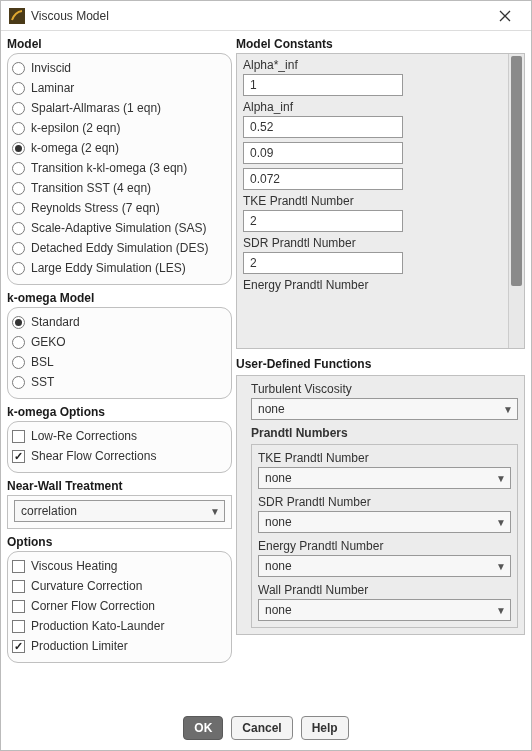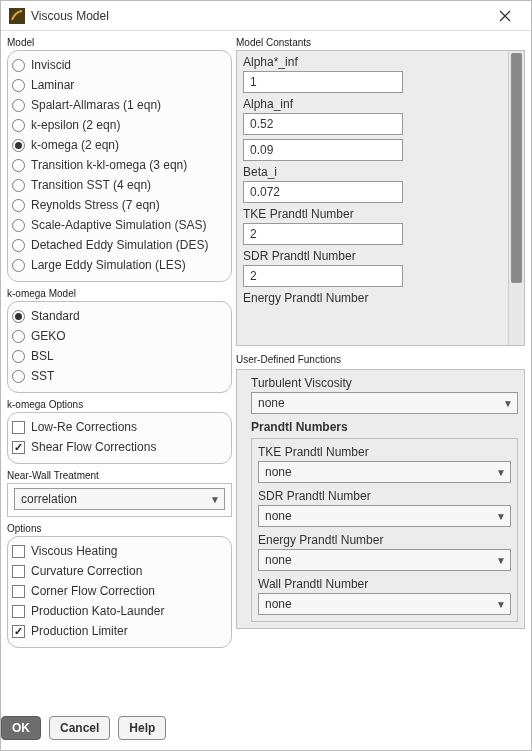--- a/index.html
+++ b/index.html
@@ -51,22 +51,22 @@
     flex: 1;
     display: flex;
     padding: 4px 6px 0 6px;
     gap: 4px;
     overflow: hidden;
   }
   .col-left { width: 225px; display:flex; flex-direction:column; }
   .col-right { flex:1; display:flex; flex-direction:column; min-width:0; }
 
   .section-title {
-    font-weight: normal;
-    font-size: 10px;
+    font-weight: bold;
+    font-size: 12px;
     color: #1a1a1a;
     padding: 2px 0 2px 0;
   }
   .group {
     border: 1px solid #c0c0c0;
     background: #fcfcfc;
     padding: 4px 6px 6px 6px;
     margin-bottom: 4px;
   }
   .group-flush { padding-left:4px; padding-right:4px;border-radius:11px; }
@@ -154,21 +154,21 @@
   .prandtl-inner {
     border:1px solid #c0c0c0;
     background:#ececec;
     padding:4px 6px 6px 6px;
     margin-top:4px;
   }
   .prandtl-title { font-weight:bold; margin-bottom:2px; }
 
   .footer {
     height: 44px;
-    display:flex; align-items:center; 
+    display:flex; align-items:center; justify-content:center;
     gap:8px;
     border-top: 0 solid #ddd;
   }
   .btn {
     height:24px;
     padding: 0 10px;
     border:1px solid #888;
     border-radius:4px;
     background:#f4f4f4;
     display:flex; align-items:center; justify-content:center;
@@ -318,21 +318,20 @@
     <div class="col-right">
 
       <div class="section-title">Model Constants</div>
       <div class="constants-box">
         <div class="constants-scroll" id="constants-scroll">
             <div class="const-label">Alpha*_inf</div>
             <div class="const-input">1</div>
             <div class="const-label">Alpha_inf</div>
             <div class="const-input">0.52</div>
             <div class="const-input">0.09</div>
-            <div class="const-label">Beta_i</div>
             <div class="const-input">0.072</div>
             <div class="const-label">TKE Prandtl Number</div>
             <div class="const-input">2</div>
             <div class="const-label">SDR Prandtl Number</div>
             <div class="const-input">2</div>
             <div class="const-label">Energy Prandtl Number</div>
           </div>
         <div class="vscroll">
           <div class="thumb"></div>
         </div>

